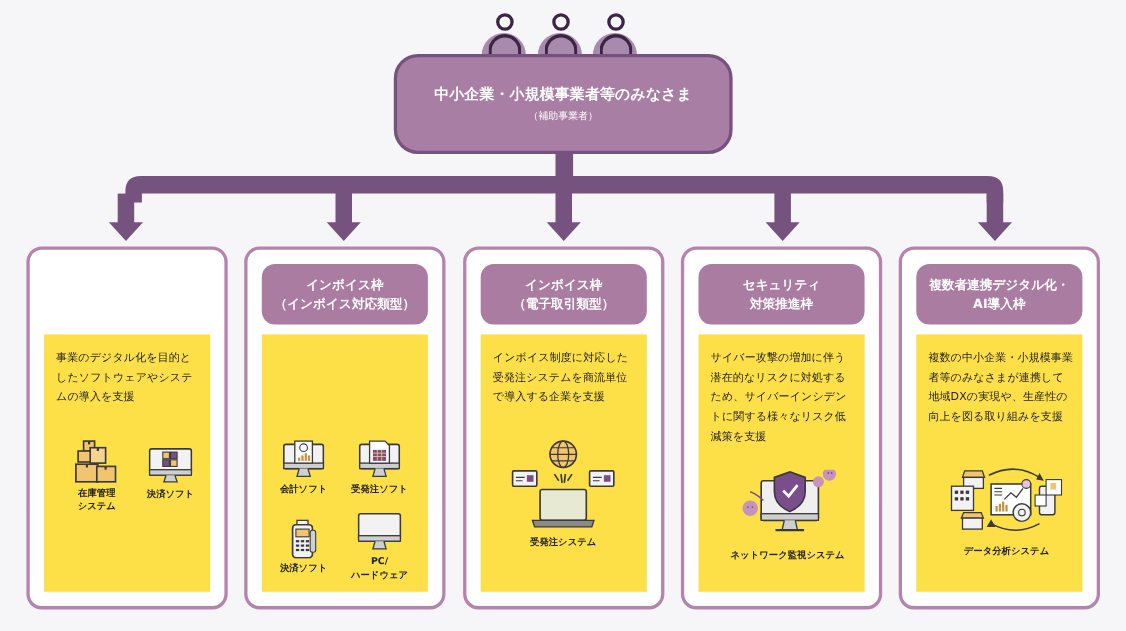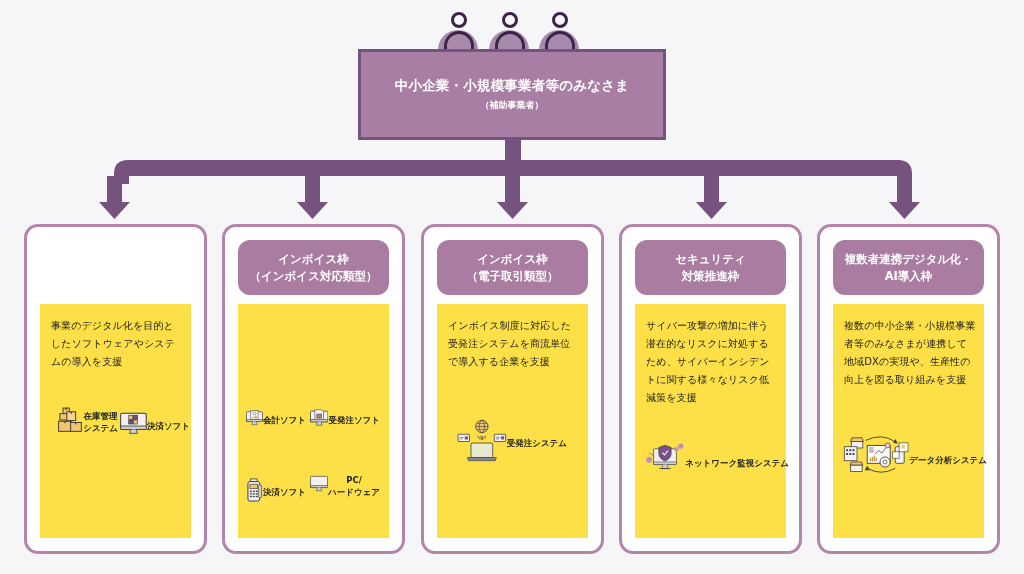--- a/index.html
+++ b/index.html
@@ -22,26 +22,26 @@
       border-radius: 20px 20px 0 0; background: #a88aac;
     }
     .person .body {
       position: absolute; left: 2px; top: 19px; width: 30px; height: 28px;
       border: 3px solid #3b2445; border-bottom: none; border-radius: 15px 15px 0 0;
     }
 
     
     .top-box {
       position: absolute; left: 358px; top: 49px; width: 308px; height: 91px;
-      background: #a97ea4; border: 3px solid #76527f; border-radius: 0;
+      background: #a97ea4; border: 3px solid #76527f; border-radius: 22px;
       display: flex; flex-direction: column; align-items: center; justify-content: center;
       color: #fff;
     }
     .top-title { font-size: 13.5px; font-weight: bold; letter-spacing: 0.2px; }
-    .top-sub { font-size: 9px; font-weight: bold; margin-top: 4px; }
+    .top-sub { font-size: 9px; font-weight: normal; margin-top: 4px; }
 
     
     .connectors { position: absolute; left: 0; top: 0; }
 
     
     .card {
       position: absolute; top: 224px; width: 183px; height: 330px;
       background: #fff; border: 3px solid #b484ad; border-radius: 14px;
     }
     .card-header {
@@ -52,21 +52,21 @@
     }
     .card-body {
       position: absolute; left: 13px; top: 77px; right: 13px; bottom: 13px;
       background: #fde047;
     }
     .card-desc {
       position: absolute; left: 11px; top: 13px; right: 8px;
       font-size: 10px; line-height: 18px; color: #222; letter-spacing: 0.1px;
     }
     .icon-cell {
-      position: absolute; display: flex; flex-direction: row; align-items: center;
+      position: absolute; display: flex; flex-direction: column; align-items: center;
     }
     .icon-label {
       font-size: 8.5px; font-weight: bold; color: #222; text-align: center; line-height: 12px;
       margin-top: 3px; white-space: nowrap;
     }
     svg { display: block; }
   </style>
 </head>
 <body>
 

